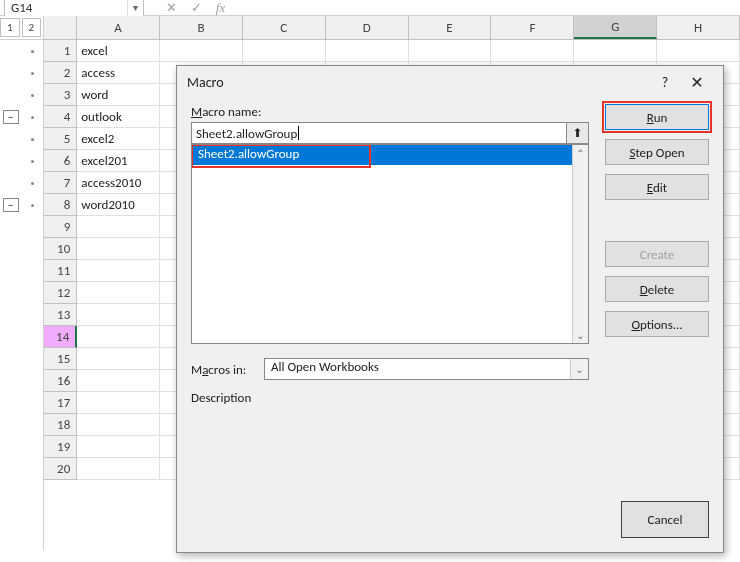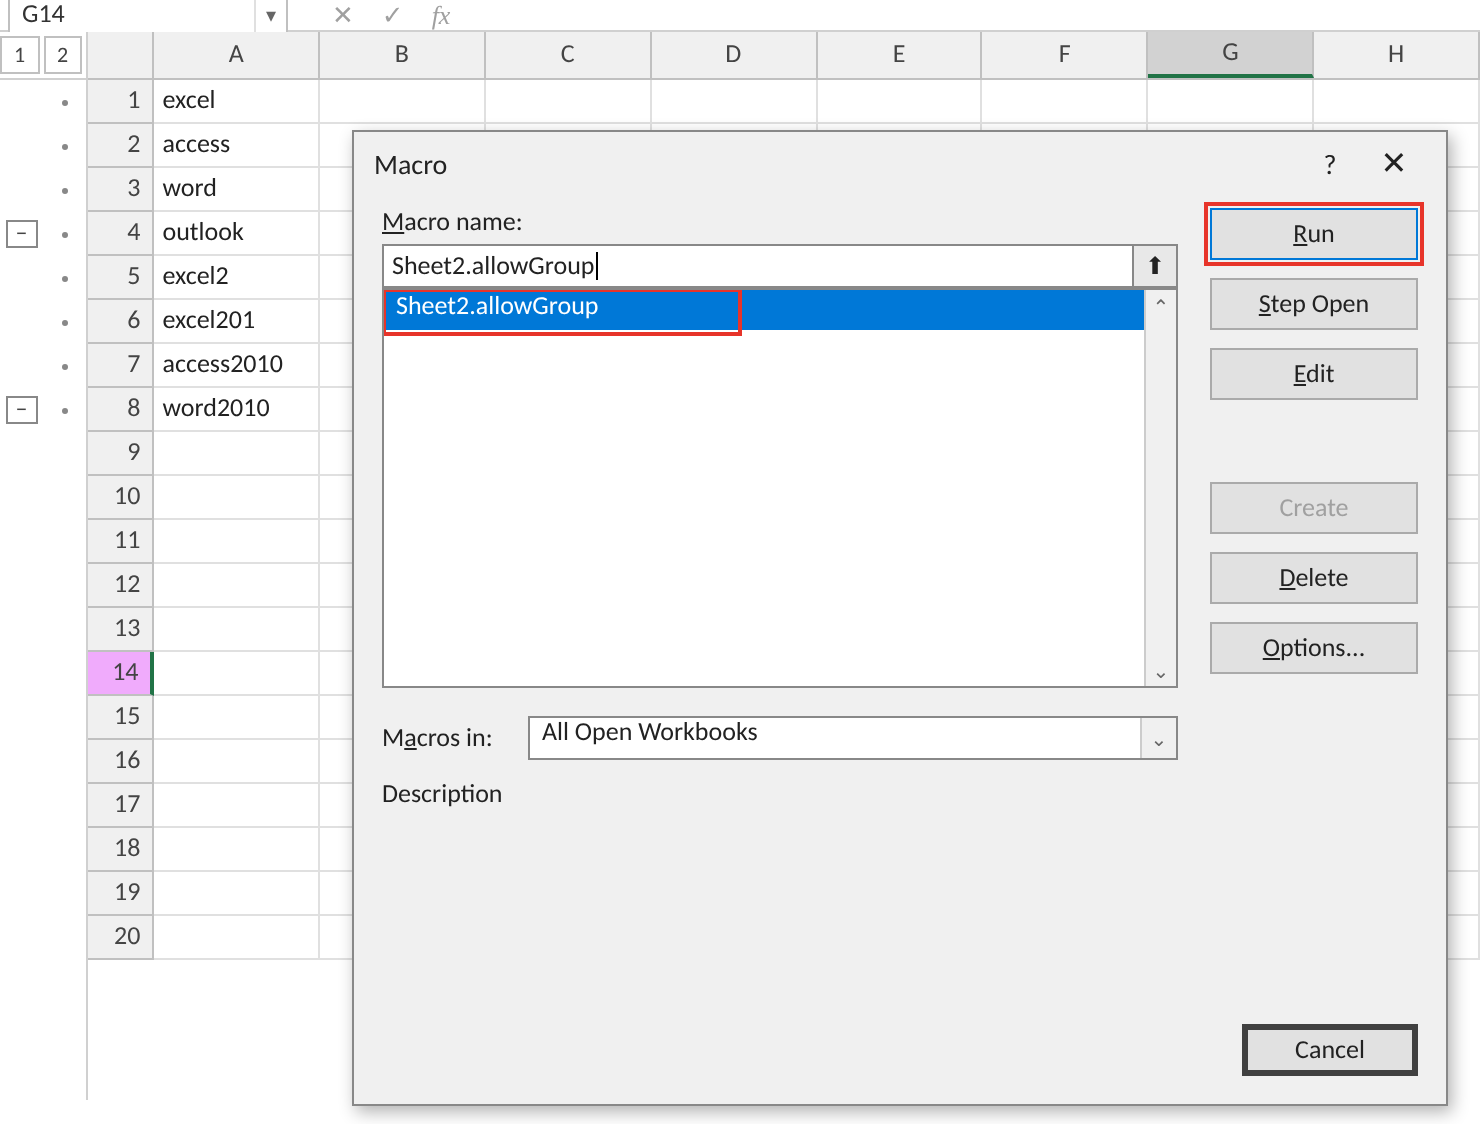--- a/index.html
+++ b/index.html
@@ -64,21 +64,21 @@
 .macros-in-select { flex: 1; height: 22px; border: 1px solid #888; background: #fff; display: flex; align-items: flex-start; padding: 0 6px; position: relative; }
 .select-arrow { position: absolute; right: 0; top: 0; width: 18px; height: 100%; border-left: 1px solid #ccc; display: flex; align-items: center; justify-content: center; font-size: 10px; color: #666; background: #f0f0f0; }
 .desc-lbl { margin-top: 10px; }
 
 .dbtn { height: 26px; border: 1px solid #aaa; background: #e1e1e1; font-size: 13px; display: flex; align-items: center; justify-content: center; cursor: default; }
 .dbtn.disabled { color: #a0a0a0; margin-top: 32px; }
 .dbtn.highlighted { outline: 2px solid #e7342a; outline-offset: 1px; border: 1px solid #0078d7; }
 .u { text-decoration: underline; }
 
 .cancel-row { position: absolute; right: 14px; bottom: 14px; }
-.cancel-btn { width: 88px; height: 26px; border: 3px solid #404040; background: #e1e1e1; display: flex; align-items: center; justify-content: center; font-size: 13px; }
+.cancel-btn { width: 88px; height: 37px; border: 1px solid #404040; background: #e1e1e1; display: flex; align-items: center; justify-content: center; font-size: 13px; }
 </style>
 </head>
 <body>
 
 <div class="formula-bar">
   <div class="name-box-wrap">
     <div class="name-box">G14</div>
     <div class="name-box-drop">▾</div>
   </div>
   <div class="fx-area">

